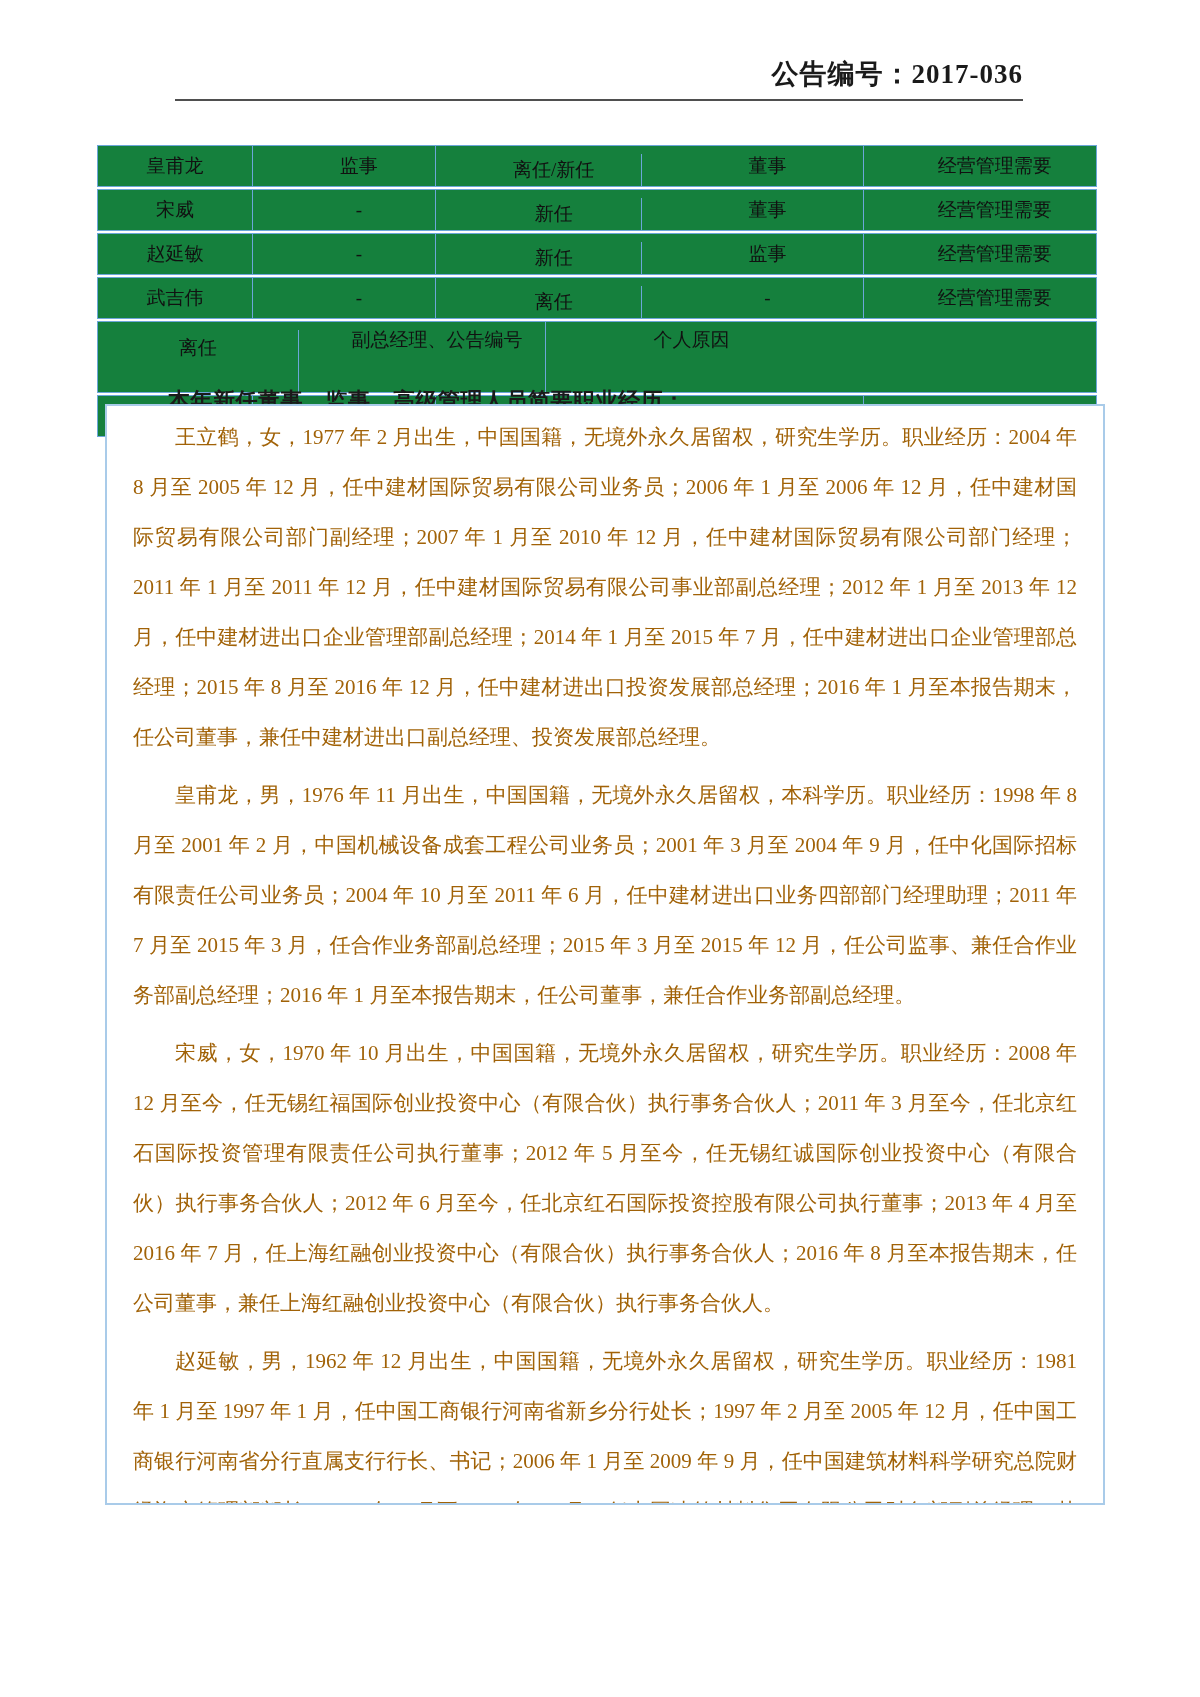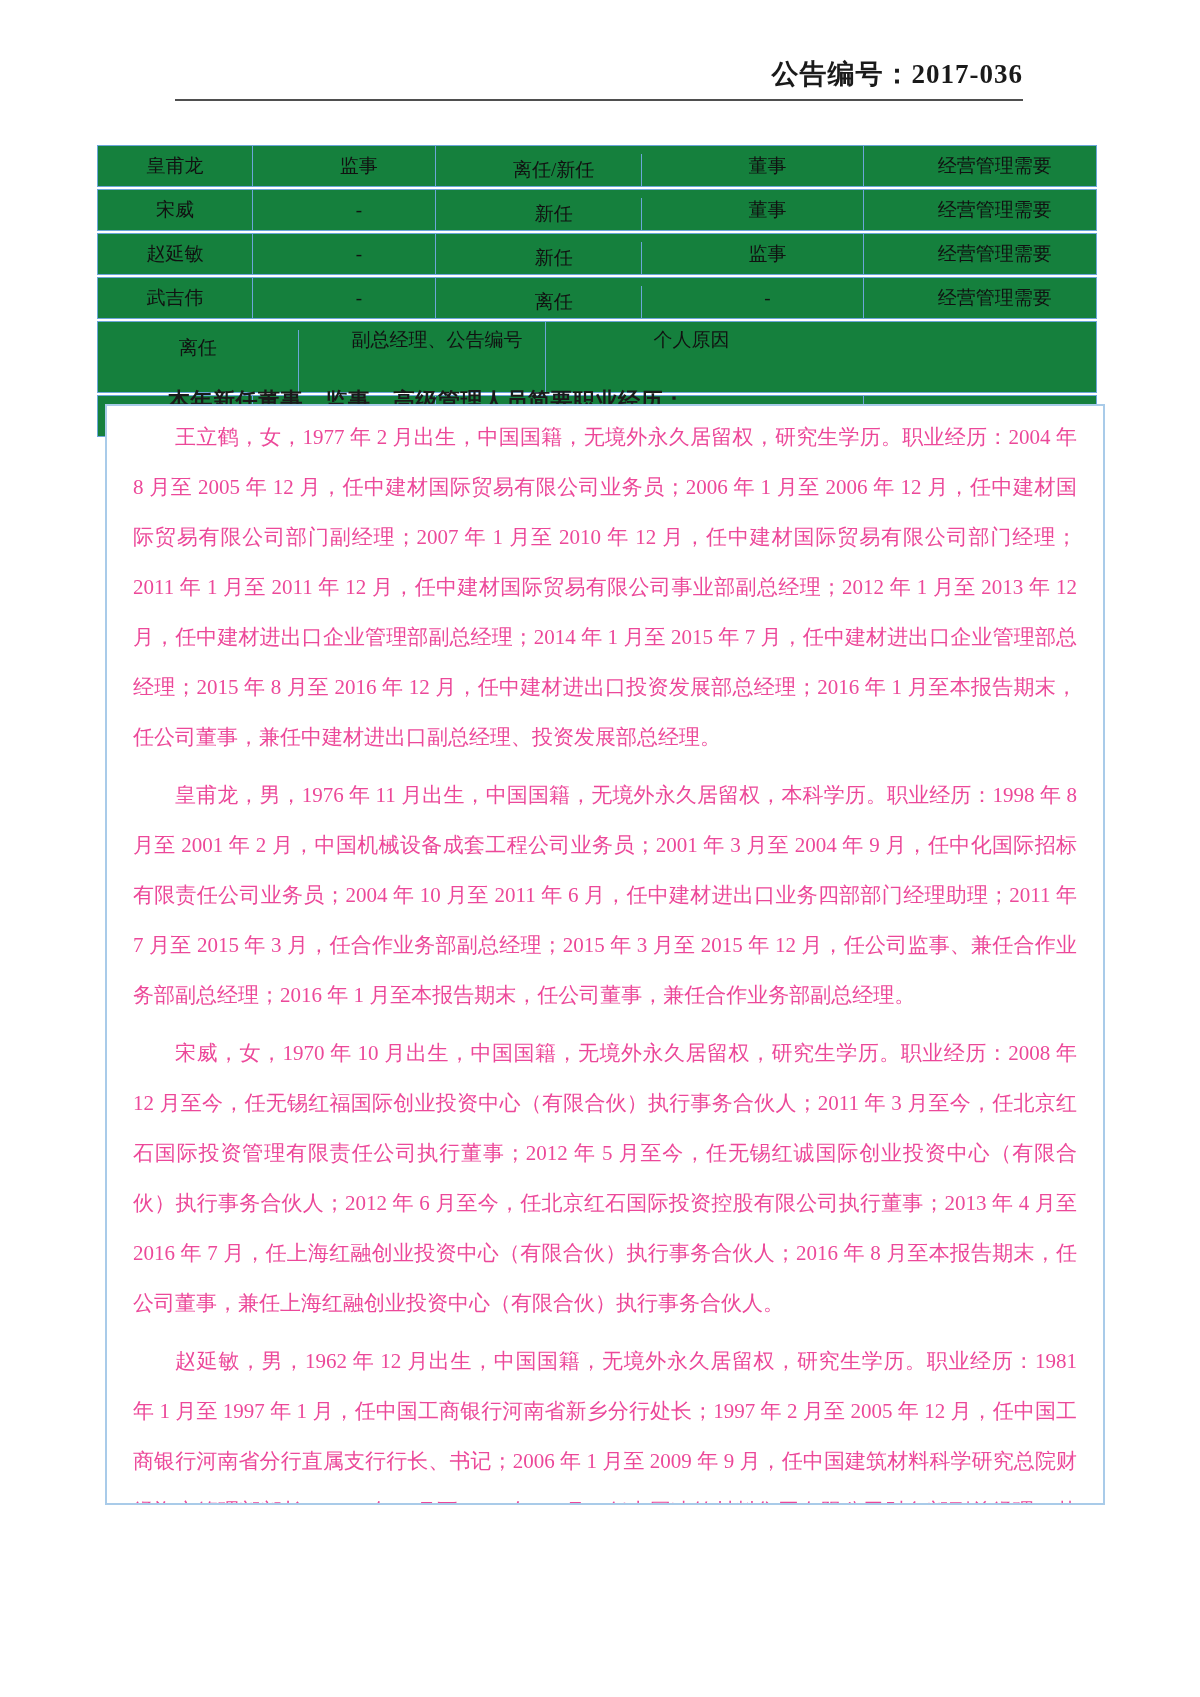--- a/index.html
+++ b/index.html
@@ -76,21 +76,21 @@
     padding: 6px 26px 0 26px;
     overflow: hidden;
     background: #fff;
   }
   .bio-box p {
     margin: 0 0 8px 0;
     font-size: 21px;
     line-height: 50px;
     text-indent: 2em;
     text-align: justify;
-    color: #ec4899;
+    color: #a16207;
   }
 </style>
 </head>
 <body>
 
 <div class="page">
 
   <div class="announcement">公告编号：2017-036</div>
 
   <div class="change-table">

